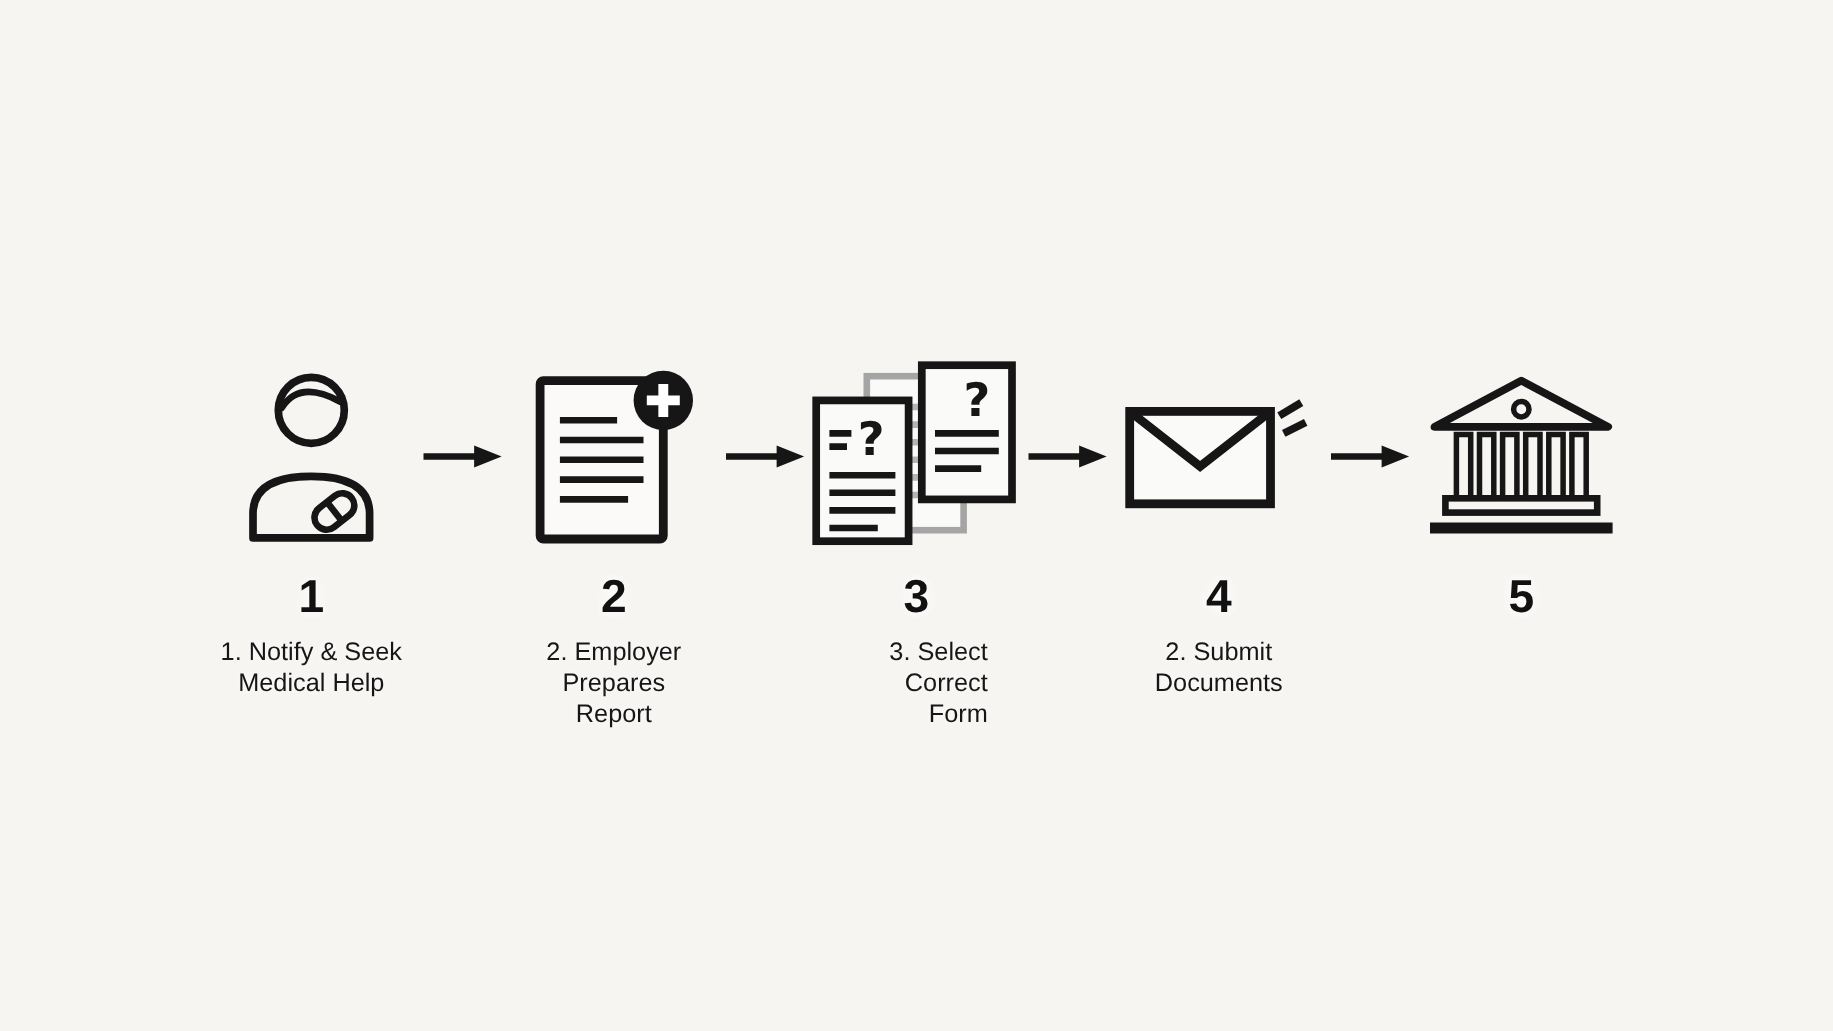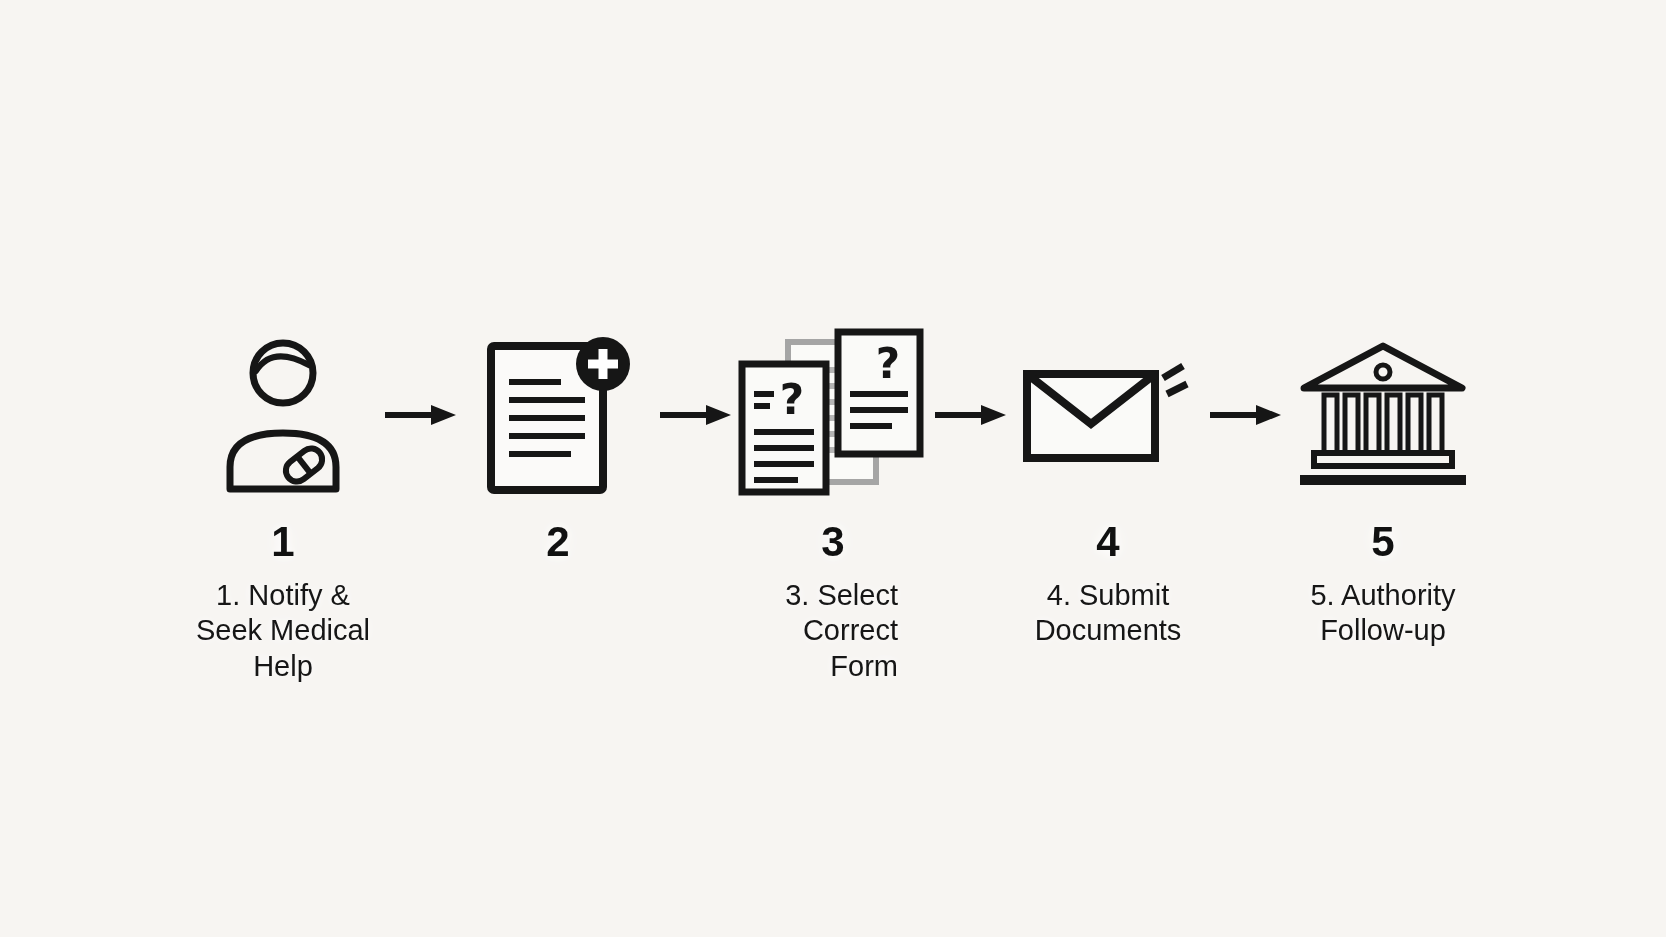--- a/index.html
+++ b/index.html
@@ -35,21 +35,21 @@
   }
   .step-number {
     margin-top: 18px;
     font-size: 42px;
     font-weight: 700;
     color: #111;
     text-shadow: 0 0 10px rgba(255,255,255,.95), 0 0 22px rgba(255,255,255,.8);
   }
   .step-label {
     margin: 12px auto 0;
-    font-size: 29px;
+    font-size: 23px;
     line-height: 1.22;
     color: #161616;
     text-align: center;
     text-shadow: 0 0 10px rgba(255,255,255,.95), 0 0 22px rgba(255,255,255,.8);
   }
   .step-1 .step-label { max-width: 230px; }
   .step-2 .step-label { max-width: 160px; }
   .step-3 .step-label { max-width: 130px; text-align: right; }
   .step-4 .step-label { max-width: 175px; }
   .step-5 .step-label { max-width: 175px; }
@@ -96,20 +96,21 @@
           <line x1="26" y1="70" x2="102" y2="70" stroke="#161616" stroke-width="6"></line>
           <line x1="26" y1="88" x2="102" y2="88" stroke="#161616" stroke-width="6"></line>
           <line x1="26" y1="106" x2="102" y2="106" stroke="#161616" stroke-width="6"></line>
           <line x1="26" y1="124" x2="88" y2="124" stroke="#161616" stroke-width="6"></line>
           <circle cx="120" cy="34" r="27" fill="#161616"></circle>
           <line x1="105" y1="34" x2="135" y2="34" stroke="#ffffff" stroke-width="9"></line>
           <line x1="120" y1="19" x2="120" y2="49" stroke="#ffffff" stroke-width="9"></line>
         </svg>
       </div>
       <div class="step-number">2</div>
+      <div class="step-label">2. Employer Prepares Report</div>
     </div>
 
     <div class="arrow">
       <svg width="75" height="34" viewBox="0 0 75 34">
         <line x1="2" y1="17" x2="50" y2="17" stroke="#161616" stroke-width="6"></line>
         <polygon points="48,7 73,17 48,27" fill="#161616"></polygon>
       </svg>
     </div>
 
     <div class="step step-3">
@@ -154,21 +155,21 @@
     <div class="step step-4">
       <div class="icon-box">
         <svg width="175" height="115" viewBox="0 0 175 115" fill="none">
           <rect x="6" y="16" width="128" height="84" fill="#fafaf8" stroke="#161616" stroke-width="8"></rect>
           <polyline points="6,16 70,66 134,16" stroke="#161616" stroke-width="8" fill="none" stroke-linejoin="miter"></polyline>
           <line x1="142" y1="20" x2="162" y2="8" stroke="#161616" stroke-width="7"></line>
           <line x1="146" y1="36" x2="166" y2="26" stroke="#161616" stroke-width="7"></line>
         </svg>
       </div>
       <div class="step-number">4</div>
-      <div class="step-label">4. Submit Documents</div>
+      <div class="step-label">2. Submit Documents</div>
     </div>
 
     <div class="arrow">
       <svg width="75" height="34" viewBox="0 0 75 34">
         <line x1="2" y1="17" x2="50" y2="17" stroke="#161616" stroke-width="6"></line>
         <polygon points="48,7 73,17 48,27" fill="#161616"></polygon>
       </svg>
     </div>
 
     <div class="step step-5">
@@ -180,17 +181,16 @@
           <rect x="49" y="55" width="13" height="58" stroke="#161616" stroke-width="5"></rect>
           <rect x="70" y="55" width="13" height="58" stroke="#161616" stroke-width="5"></rect>
           <rect x="91" y="55" width="13" height="58" stroke="#161616" stroke-width="5"></rect>
           <rect x="112" y="55" width="13" height="58" stroke="#161616" stroke-width="5"></rect>
           <rect x="133" y="55" width="13" height="58" stroke="#161616" stroke-width="5"></rect>
           <rect x="18" y="113" width="138" height="13" stroke="#161616" stroke-width="6"></rect>
           <line x1="4" y1="140" x2="170" y2="140" stroke="#161616" stroke-width="10"></line>
         </svg>
       </div>
       <div class="step-number">5</div>
-      <div class="step-label">5. Authority Follow-up</div>
     </div>
 
   </div>
 </div>
 
 </body></html>

